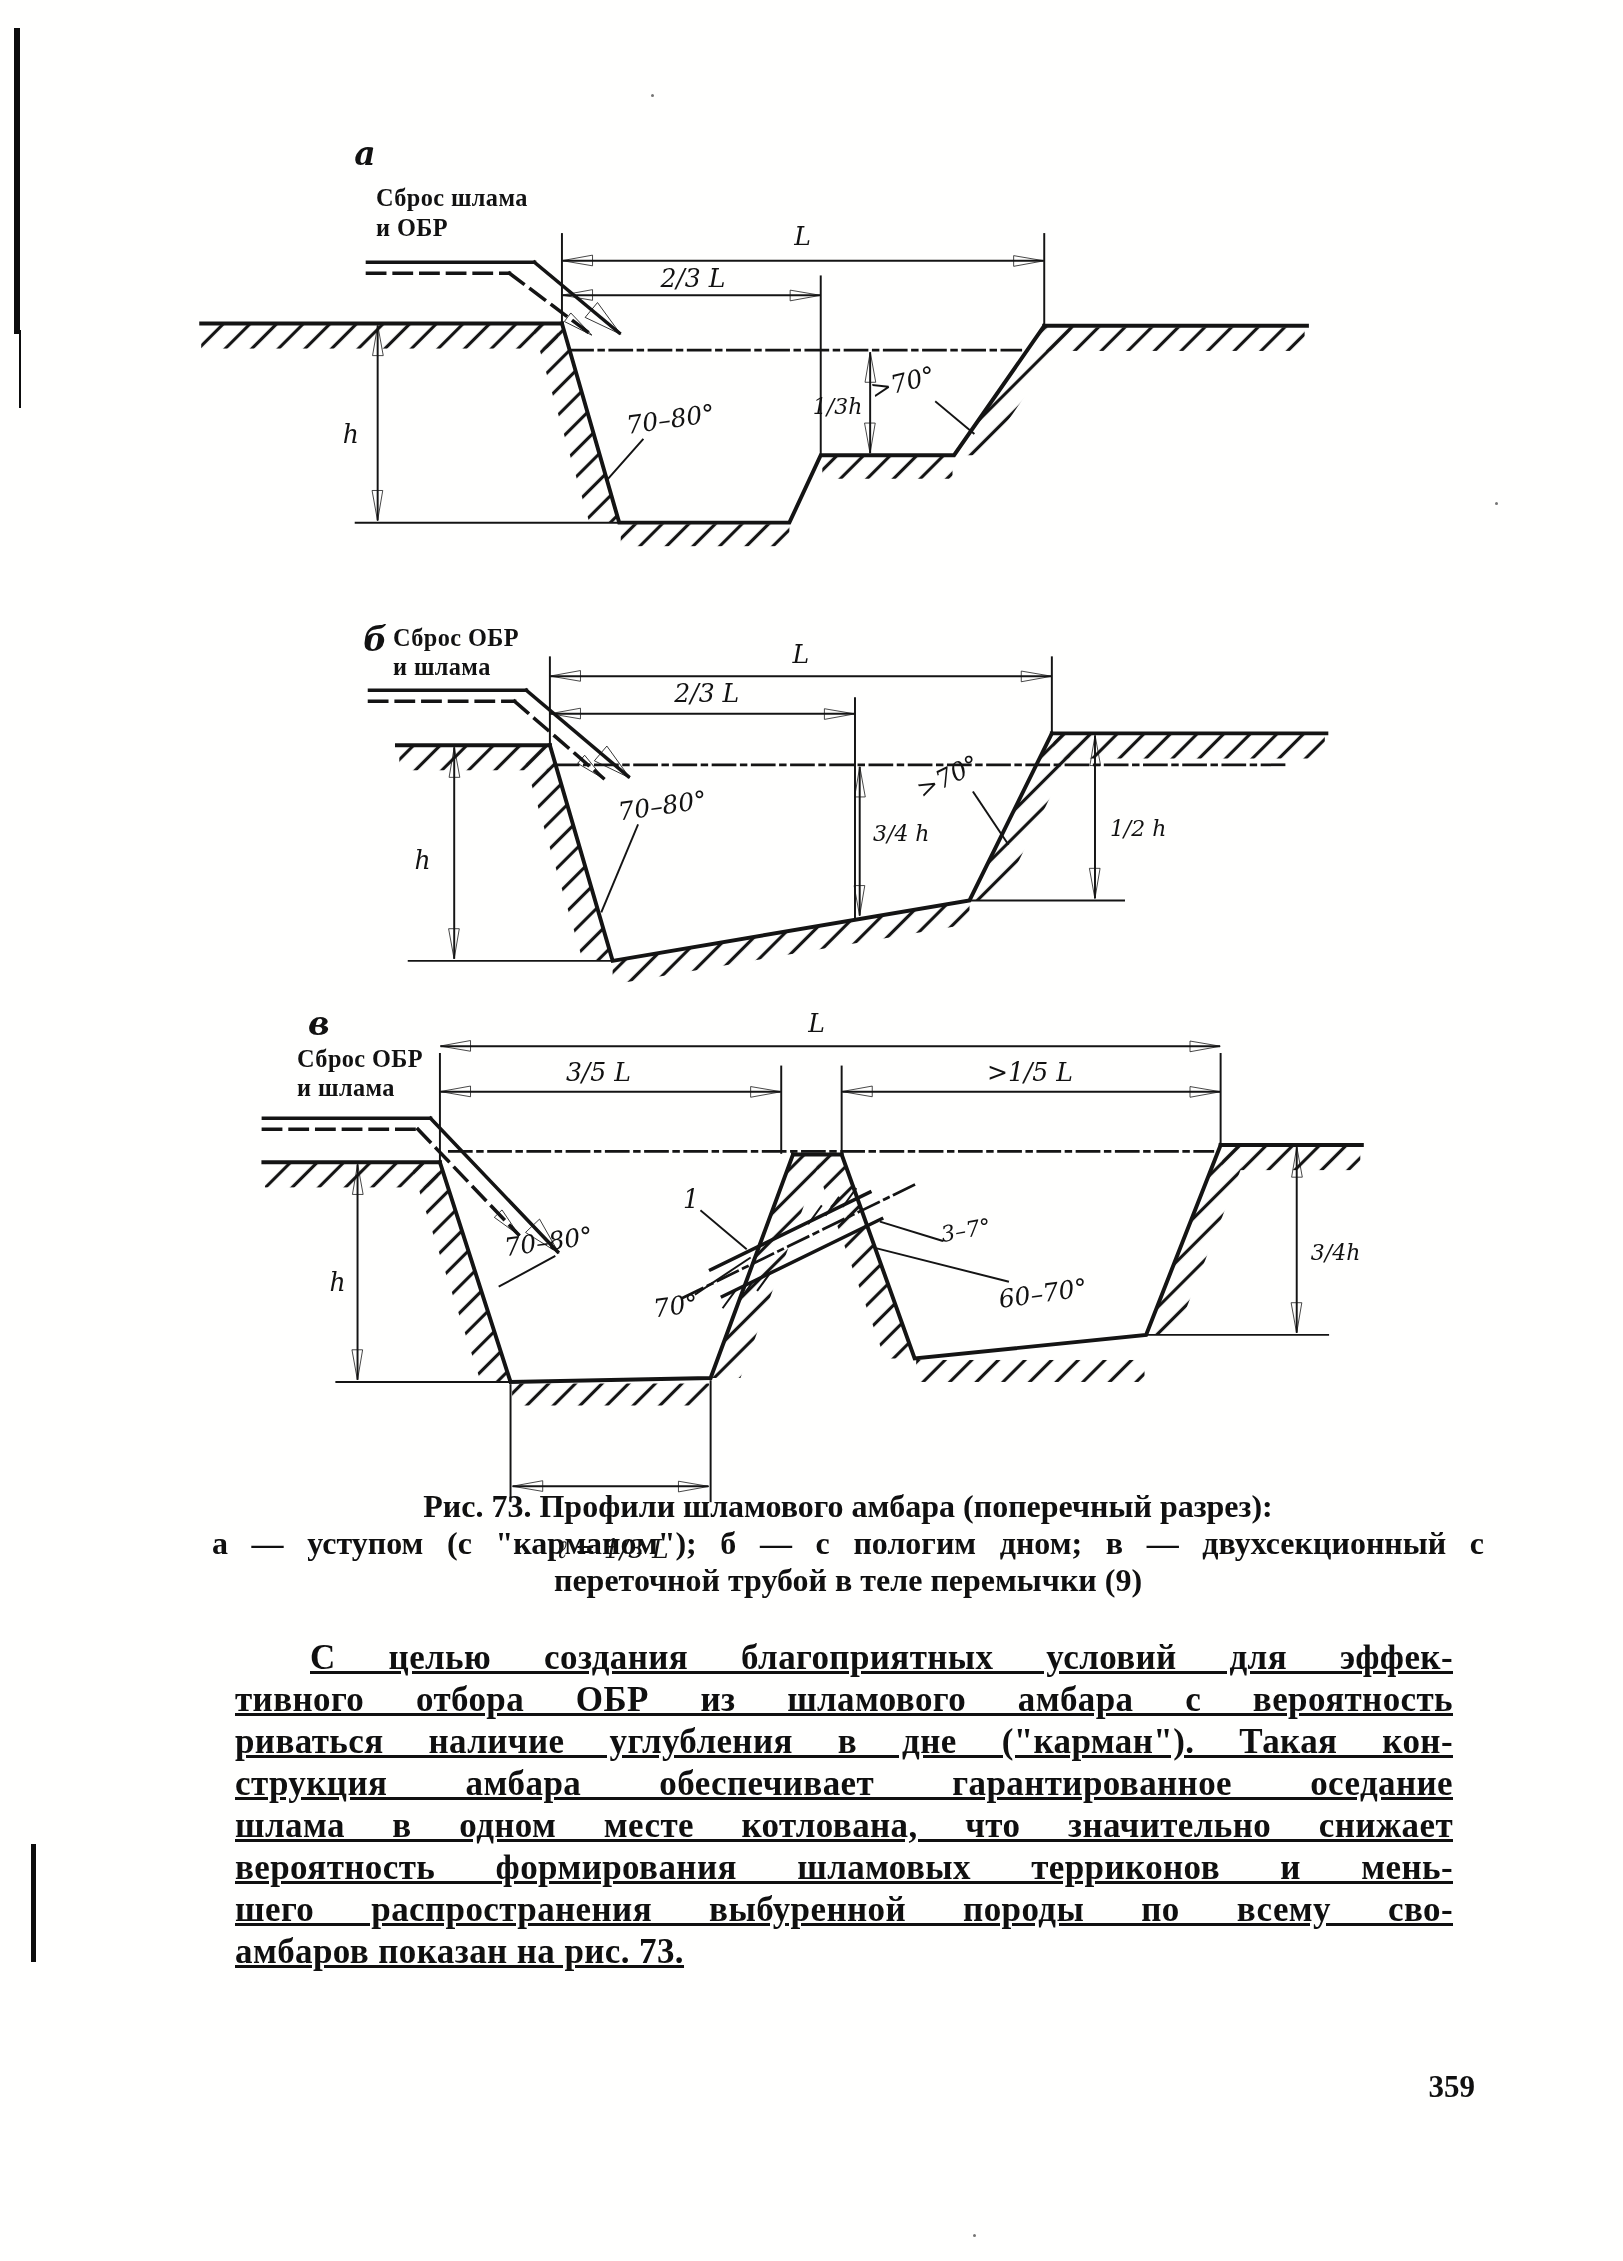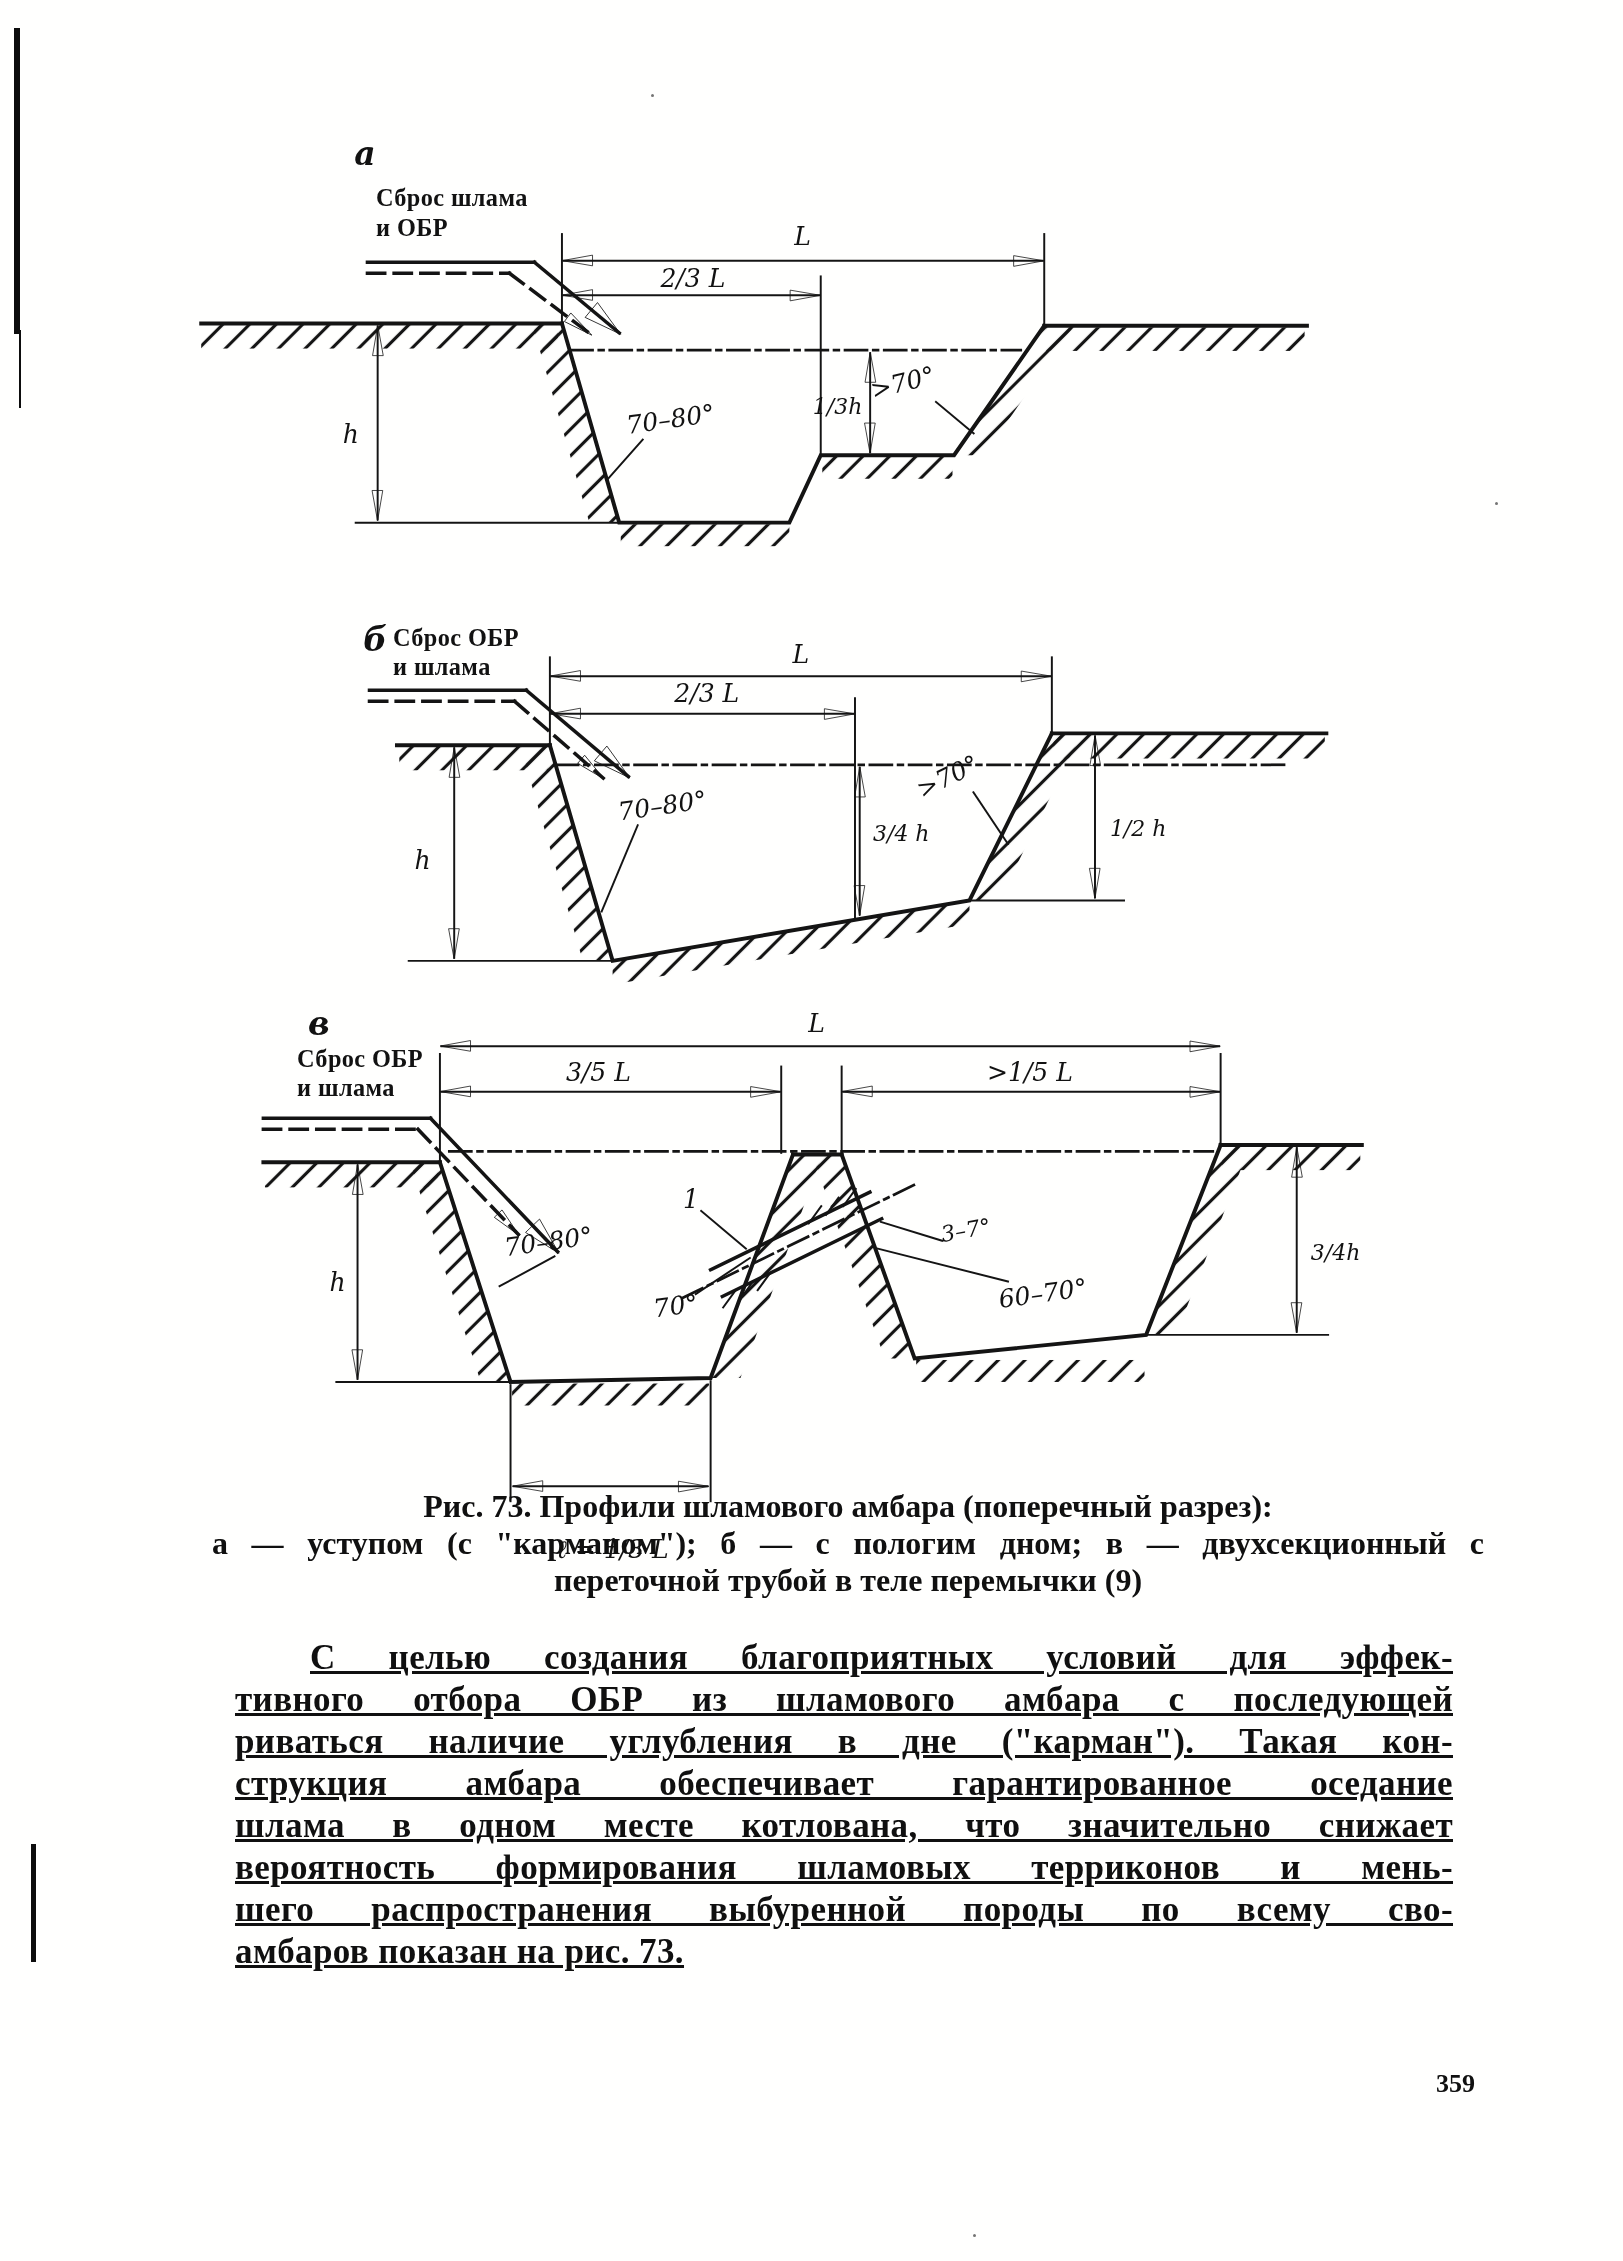--- a/index.html
+++ b/index.html
@@ -24,21 +24,21 @@
   .caption{position:absolute;left:212px;top:1488px;width:1272px;font-weight:700;
            font-size:32px;line-height:37px;}
   .cap-center{text-align:center;}
   .cap-just{text-align:justify;text-align-last:justify;}
   .bodytext{position:absolute;left:235px;top:1637px;width:1218px;font-weight:700;
             font-size:35px;line-height:42px;letter-spacing:0.4px;}
   .bline{text-align:justify;text-align-last:justify;white-space:normal;text-decoration:underline;}
   .bline.first{padding-left:75px;}
   .bline.last{text-align:left;text-align-last:left;}
   .pagenum{position:absolute;left:1334px;top:2069px;width:141px;text-align:right;
-           font-weight:700;font-size:26px;}
+           font-weight:700;font-size:31px;}
   .speck{position:absolute;width:3.1px;height:3.1px;background:#2a2a2a;border-radius:50%;opacity:.65;}
 </style>
 </head>
 <body>
 
 <div class="page">
 
   <div class="edge" style="left:14px;top:27.5px;width:5.5px;height:306px;"></div>
   <div class="edge" style="left:19px;top:330px;width:2.4px;height:78px;"></div>
   <div class="edge" style="left:31px;top:1844px;width:4.7px;height:118px;"></div>
@@ -222,21 +222,21 @@
   </svg>
 
   <div class="caption">
     <div class="cap-center">Рис. 73. Профили шламового амбара (поперечный разрез):</div>
     <div class="cap-just">а — уступом (с "карманом");  б — с пологим дном;  в — двухсекционный с</div>
     <div class="cap-center">переточной трубой в теле перемычки (9)</div>
   </div>
 
   <div class="bodytext">
     <div class="bline first">С целью создания благоприятных условий для эффек-</div>
-    <div class="bline">тивного отбора ОБР из шламового амбара с последующей</div>
+    <div class="bline">тивного отбора ОБР из шламового амбара с вероятность</div>
     <div class="bline">риваться наличие углубления в дне ("карман"). Такая кон-</div>
     <div class="bline">струкция амбара обеспечивает гарантированное оседание</div>
     <div class="bline">шлама в одном месте котлована, что значительно снижает</div>
     <div class="bline">вероятность формирования шламовых терриконов и мень-</div>
     <div class="bline">шего распространения выбуренной породы по всему сво-</div>
     <div class="bline last">амбаров показан на рис. 73.</div>
   </div>
 
   <div class="pagenum">359</div>
 

